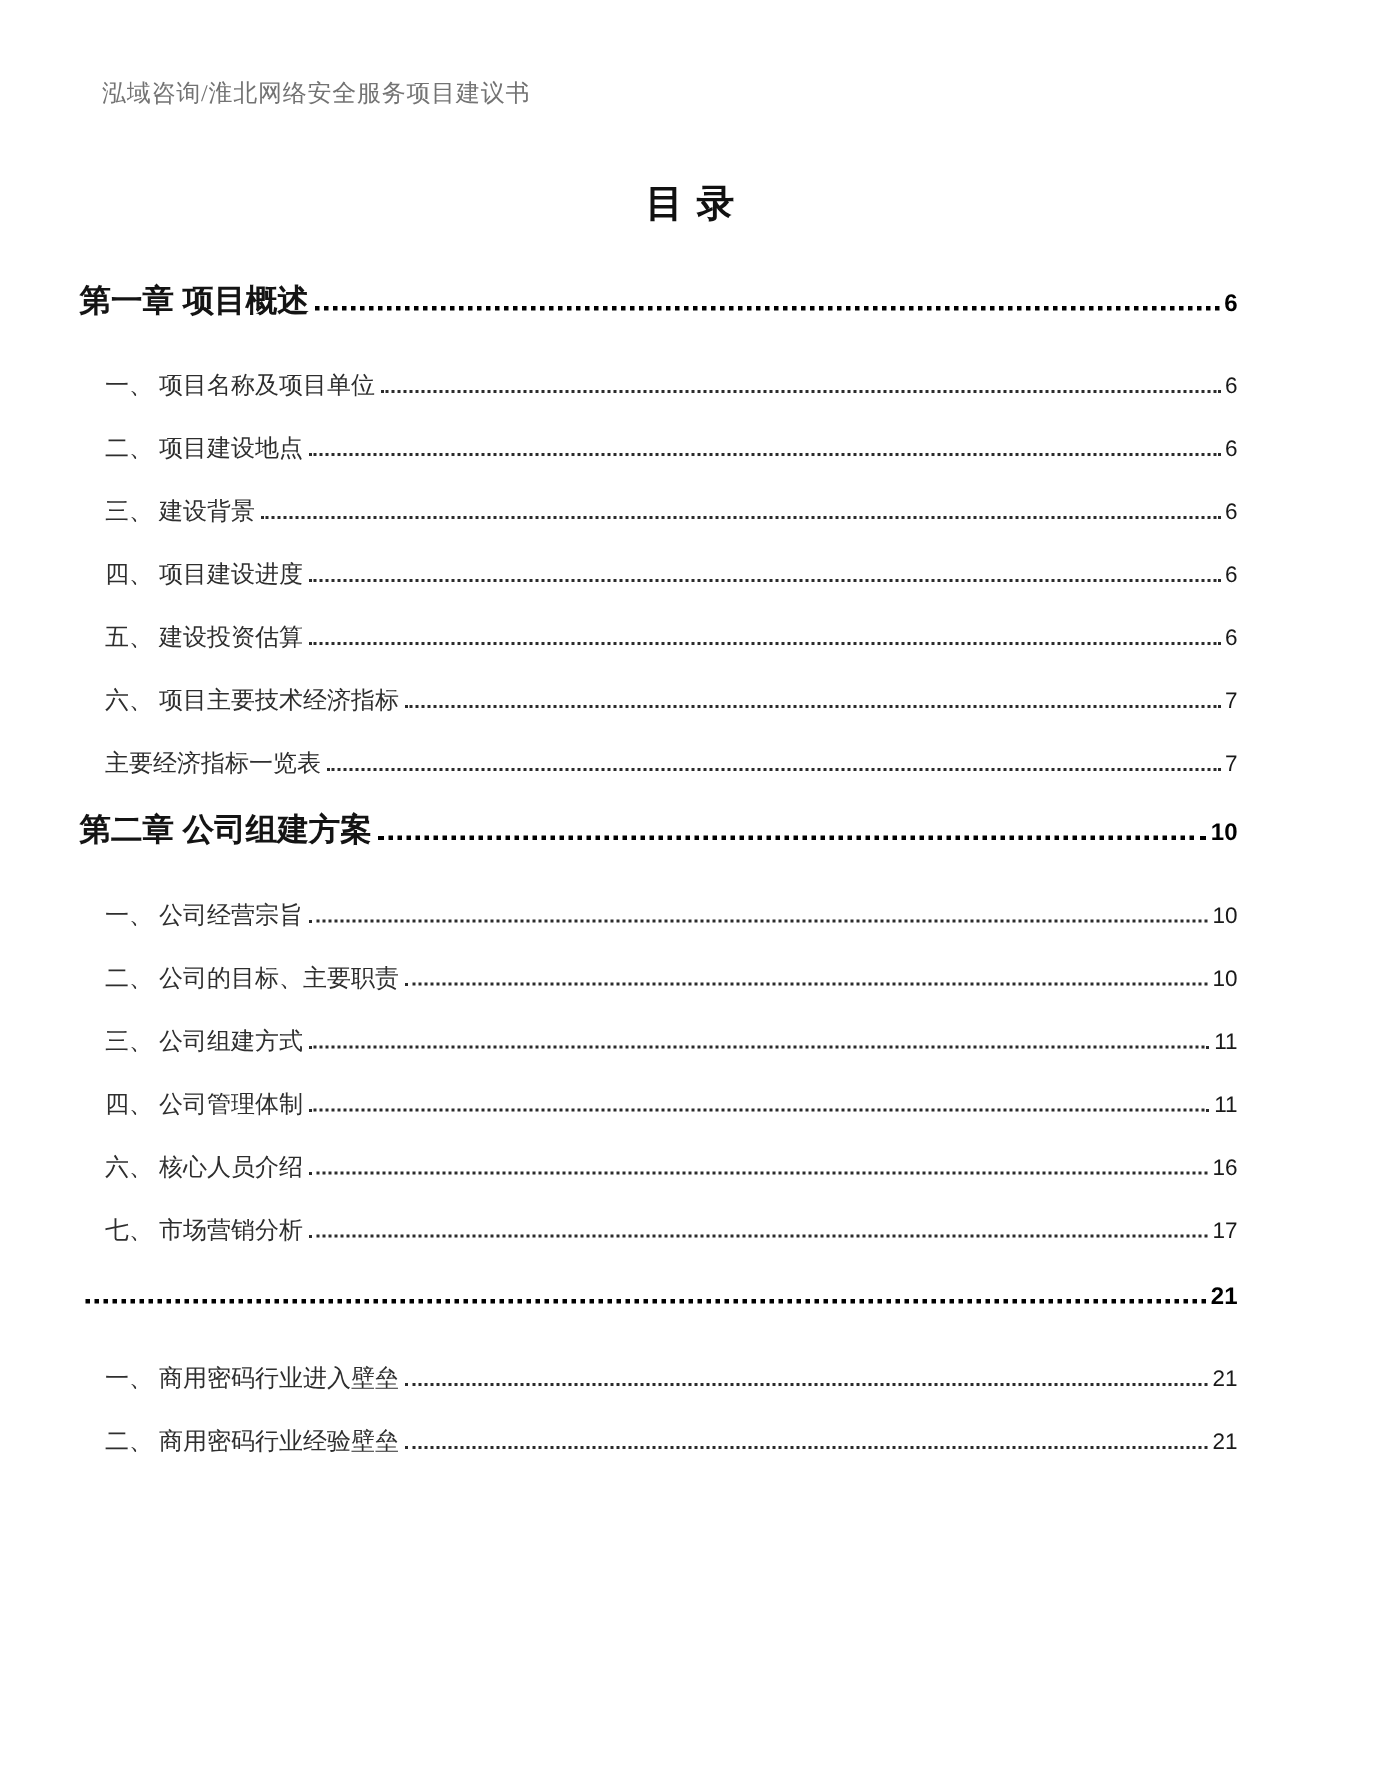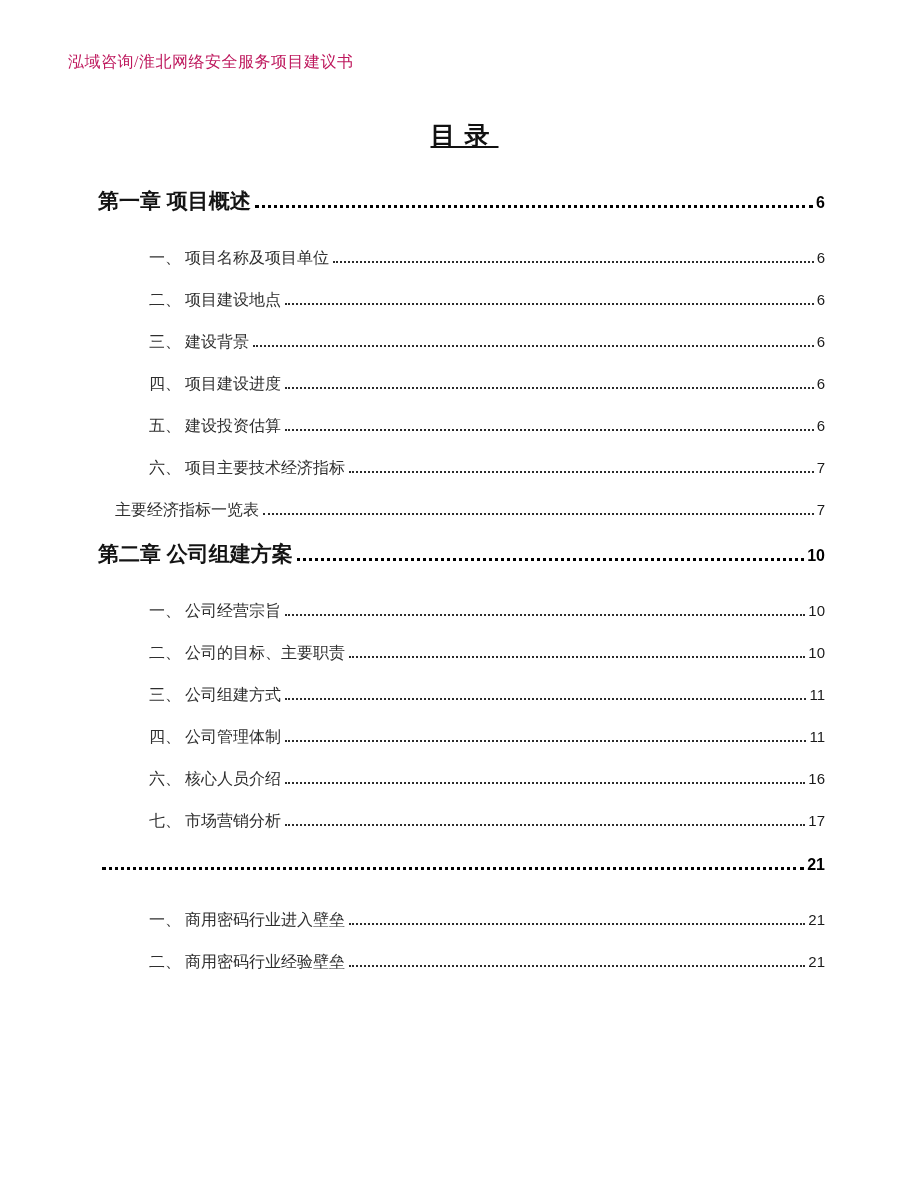--- a/index.html
+++ b/index.html
@@ -12,37 +12,36 @@
     overflow: hidden;
     font-family: "Liberation Serif", serif;
     color: #1f1f1f;
   }
   .doc-header {
     position: absolute;
     top: 52px;
     left: 68px;
     font-size: 16px;
     letter-spacing: 0.5px;
-    color: #be185d;
+    color: #737373;
     white-space: nowrap;
   }
   .toc-title {
     margin: 0;
     padding-top: 119px;
     text-align: center;
     font-size: 25px;
     font-weight: 700;
     letter-spacing: 9px;
     text-indent: 9px;
     color: #111111;
     font-family: "Liberation Serif", serif;
-    text-decoration: underline;
   }
   .toc {
-    padding: 36px 95px 0 98px;
+    padding: 36px 95px 0 53px;
   }
   .row {
     display: flex;
     align-items: baseline;
   }
   .row .label { white-space: nowrap; }
   .row .dots {
     flex: 1 1 auto;
     margin: 0 3px 1px 4px;
     border-bottom: 2px dotted #2b2b2b;
@@ -59,21 +58,21 @@
     font-family: "Liberation Sans", sans-serif;
     font-size: 21px;
     line-height: 25px;
     font-weight: 700;
     color: #141414;
   }
   .chapter:first-child { margin-top: 0; }
   .chapter .dots { border-bottom: 3px dotted #000000; margin-bottom: 2px; }
   .chapter .pg { font-size: 16px; font-weight: 700; color: #000000; }
   .item {
-    margin-left: 51px;
+    margin-left: 17px;
     margin-bottom: 21px;
     font-size: 16px;
     line-height: 21px;
     color: #2e2e2e;
   }
   .item.flush { margin-left: 17px; }
 </style>
 </head>
 <body>
 

